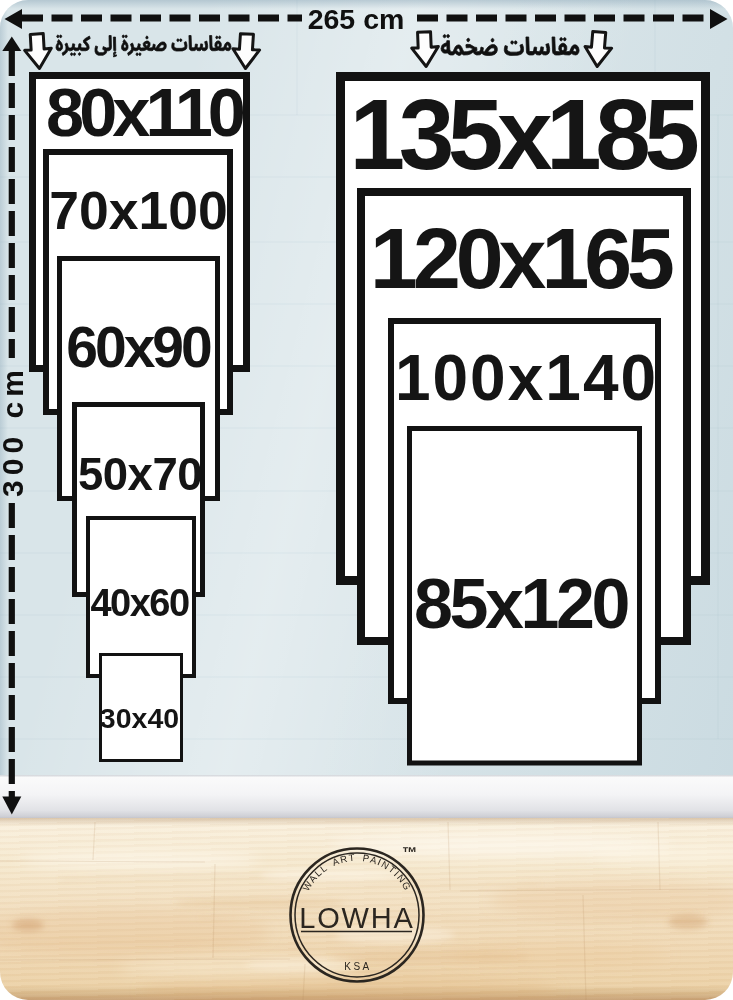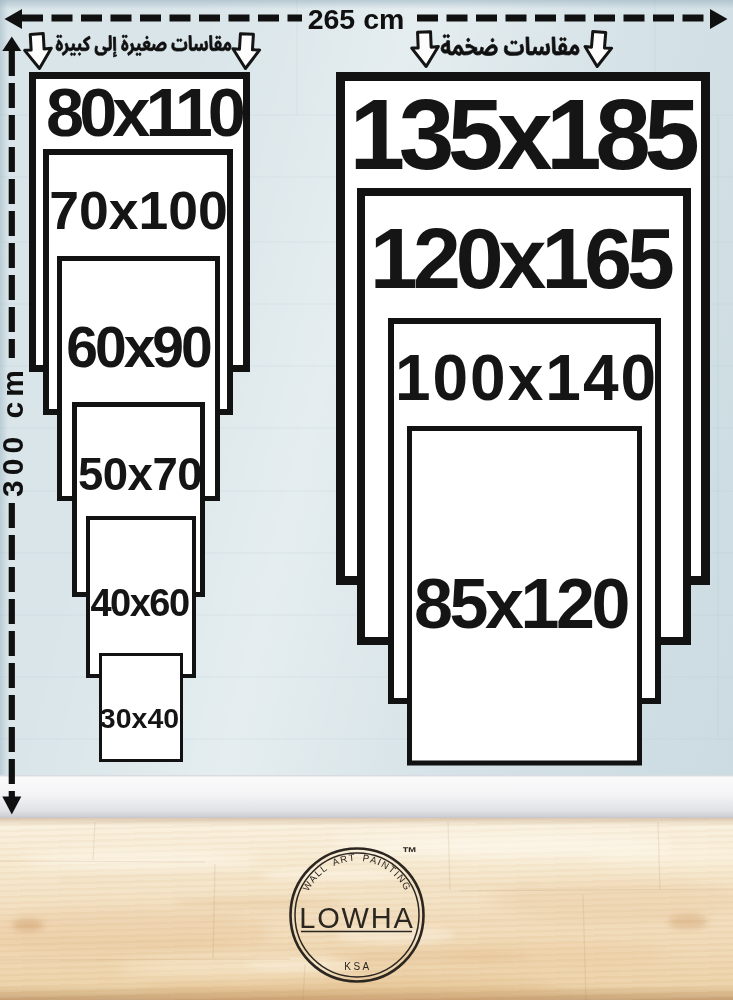--- a/index.html
+++ b/index.html
@@ -1,16 +1,16 @@
 <!DOCTYPE html>
 <html><head>
 <meta charset="utf-8">
 <style>
   html,body{margin:0;padding:0;background:#fff;}
-  #page{position:relative;width:733px;height:1000px;overflow:hidden;font-family:"Liberation Sans",sans-serif;}
+  #page{position:relative;width:733px;height:1000px;overflow:hidden;font-family:"Liberation Sans",sans-serif;border-radius:28px;}
   .abs{position:absolute;}
 </style>
 </head>
 <body>
 <div id="page">
 
   <div class="abs" style="left:0;top:0;width:733px;height:775px;background:
     linear-gradient(180deg, rgba(150,175,190,.55) 0px, rgba(150,175,190,0) 9px),
     linear-gradient(90deg, rgba(150,175,190,.45) 0px, rgba(150,175,190,0) 8px),
     linear-gradient(104deg, rgba(255,255,255,0) 22%, rgba(255,255,255,.30) 45%, rgba(255,255,255,.12) 58%, rgba(255,255,255,0) 70%),

